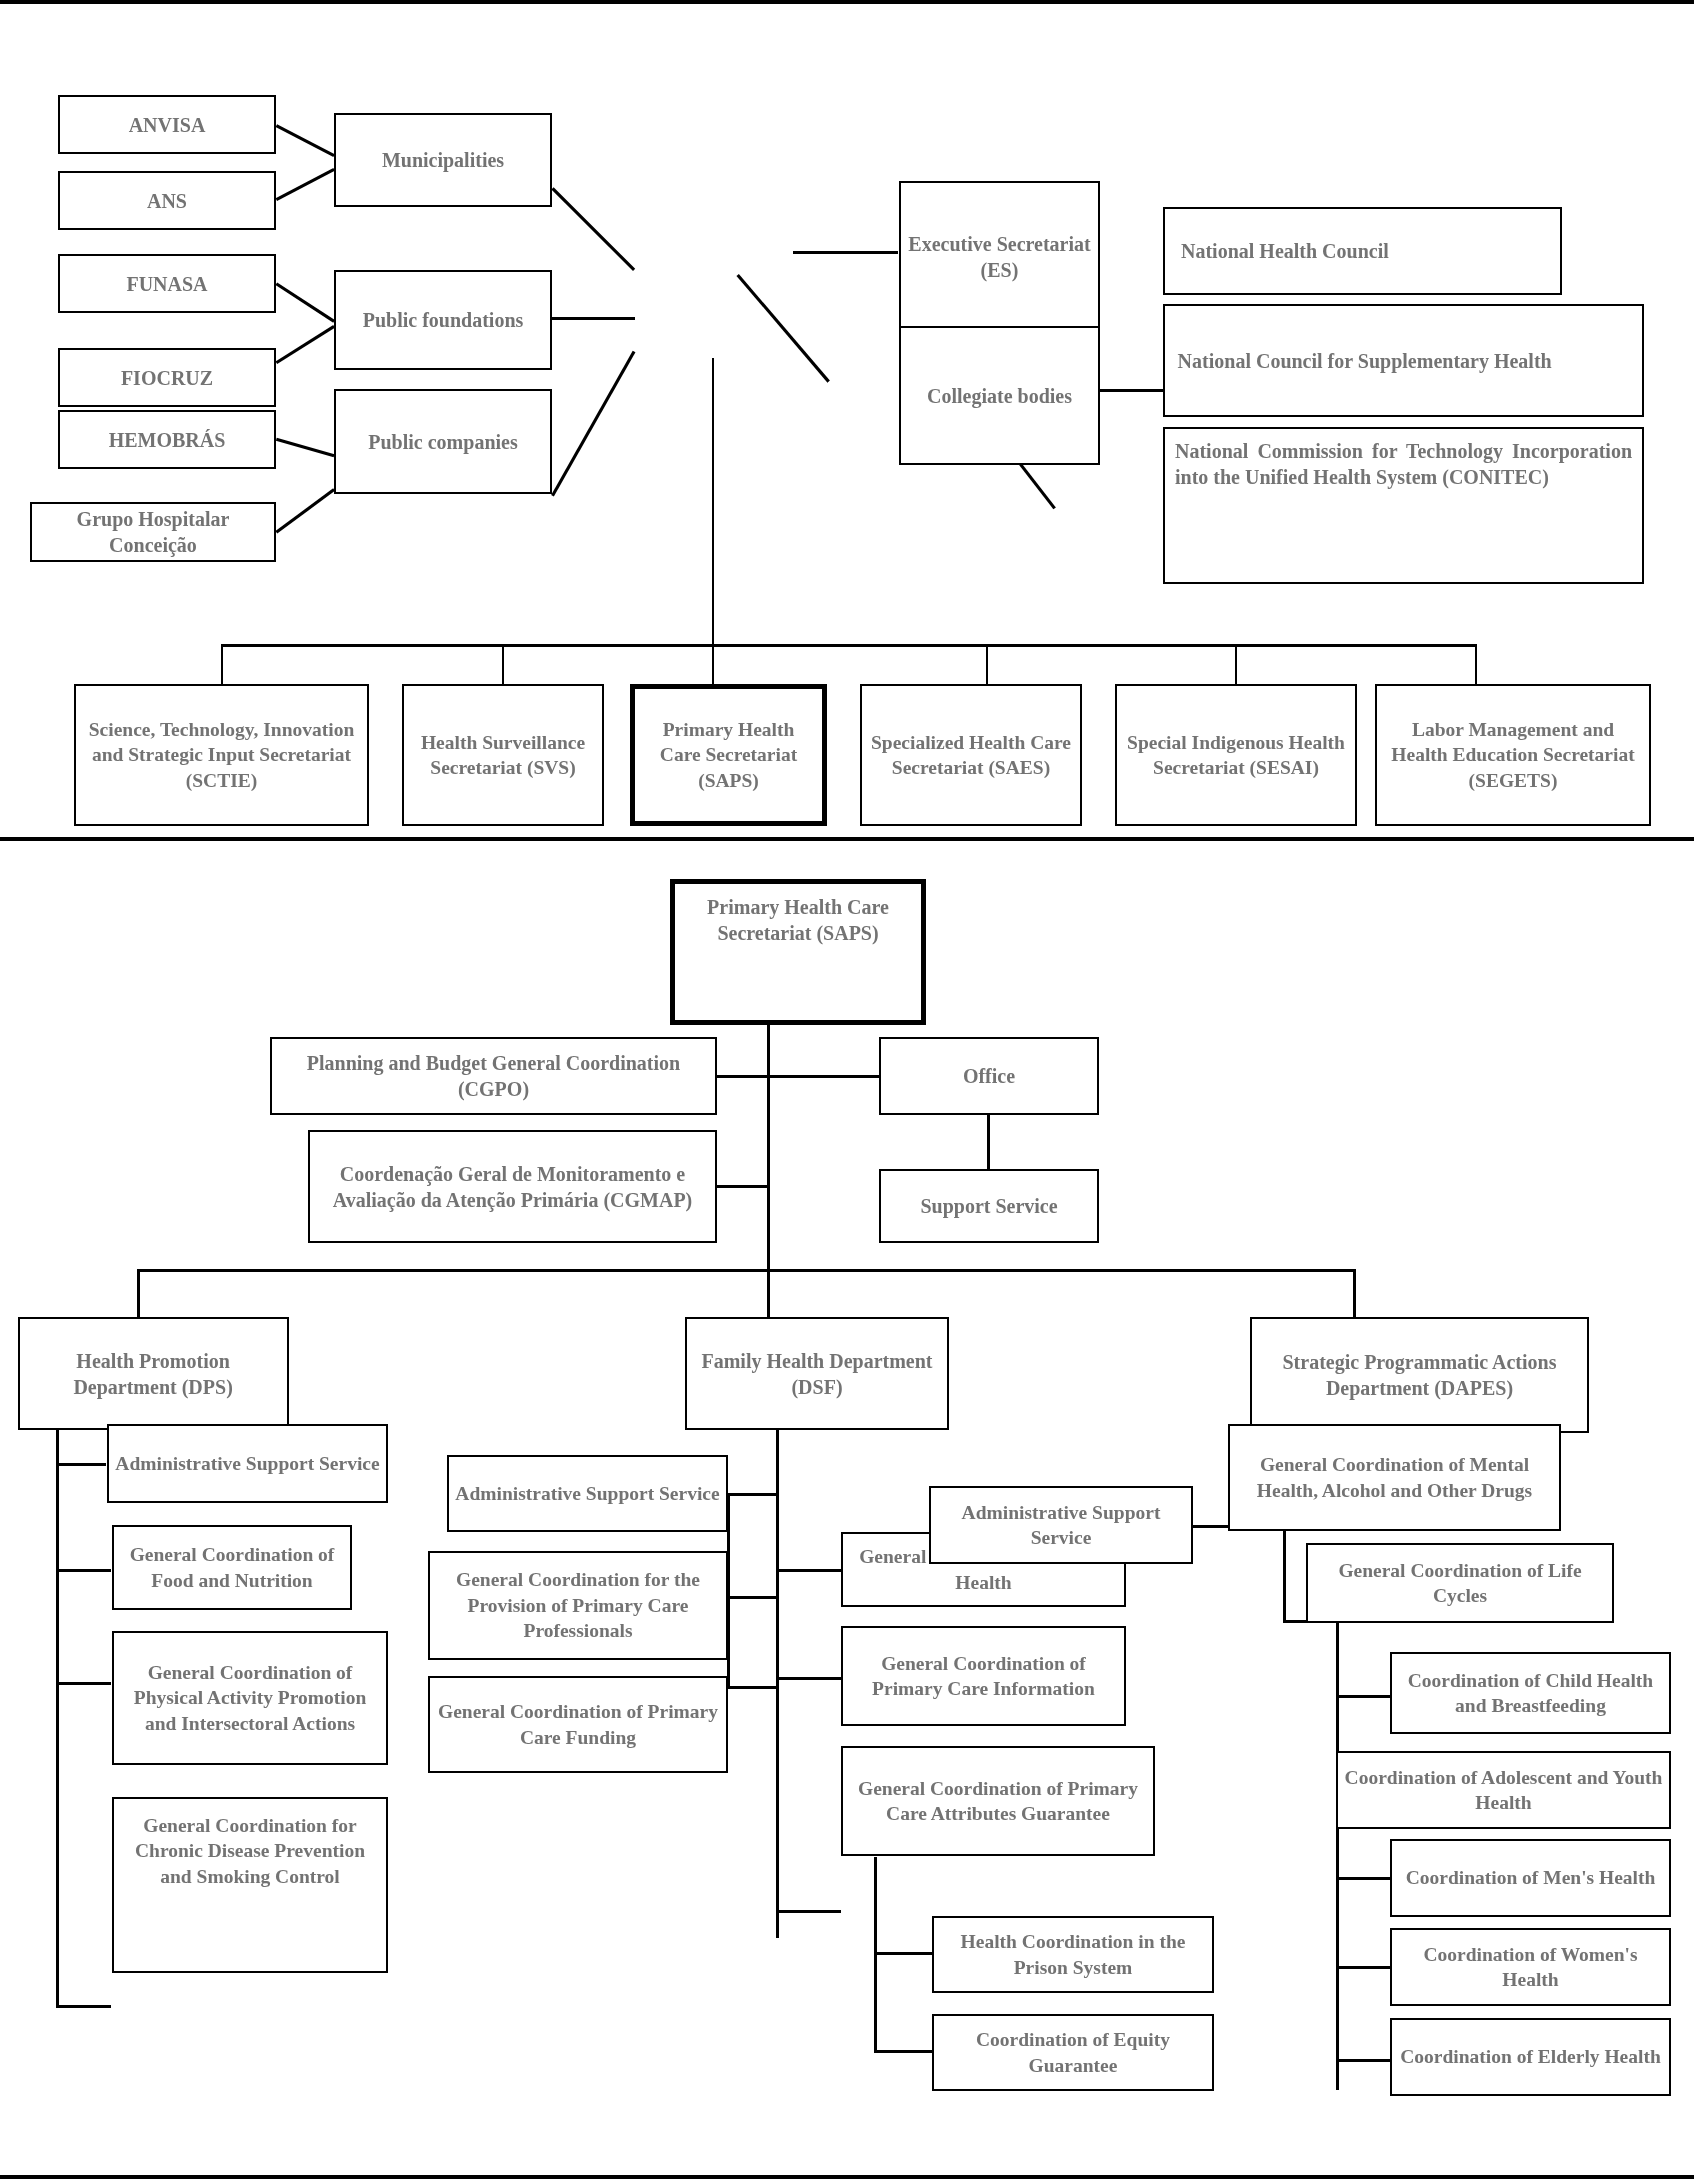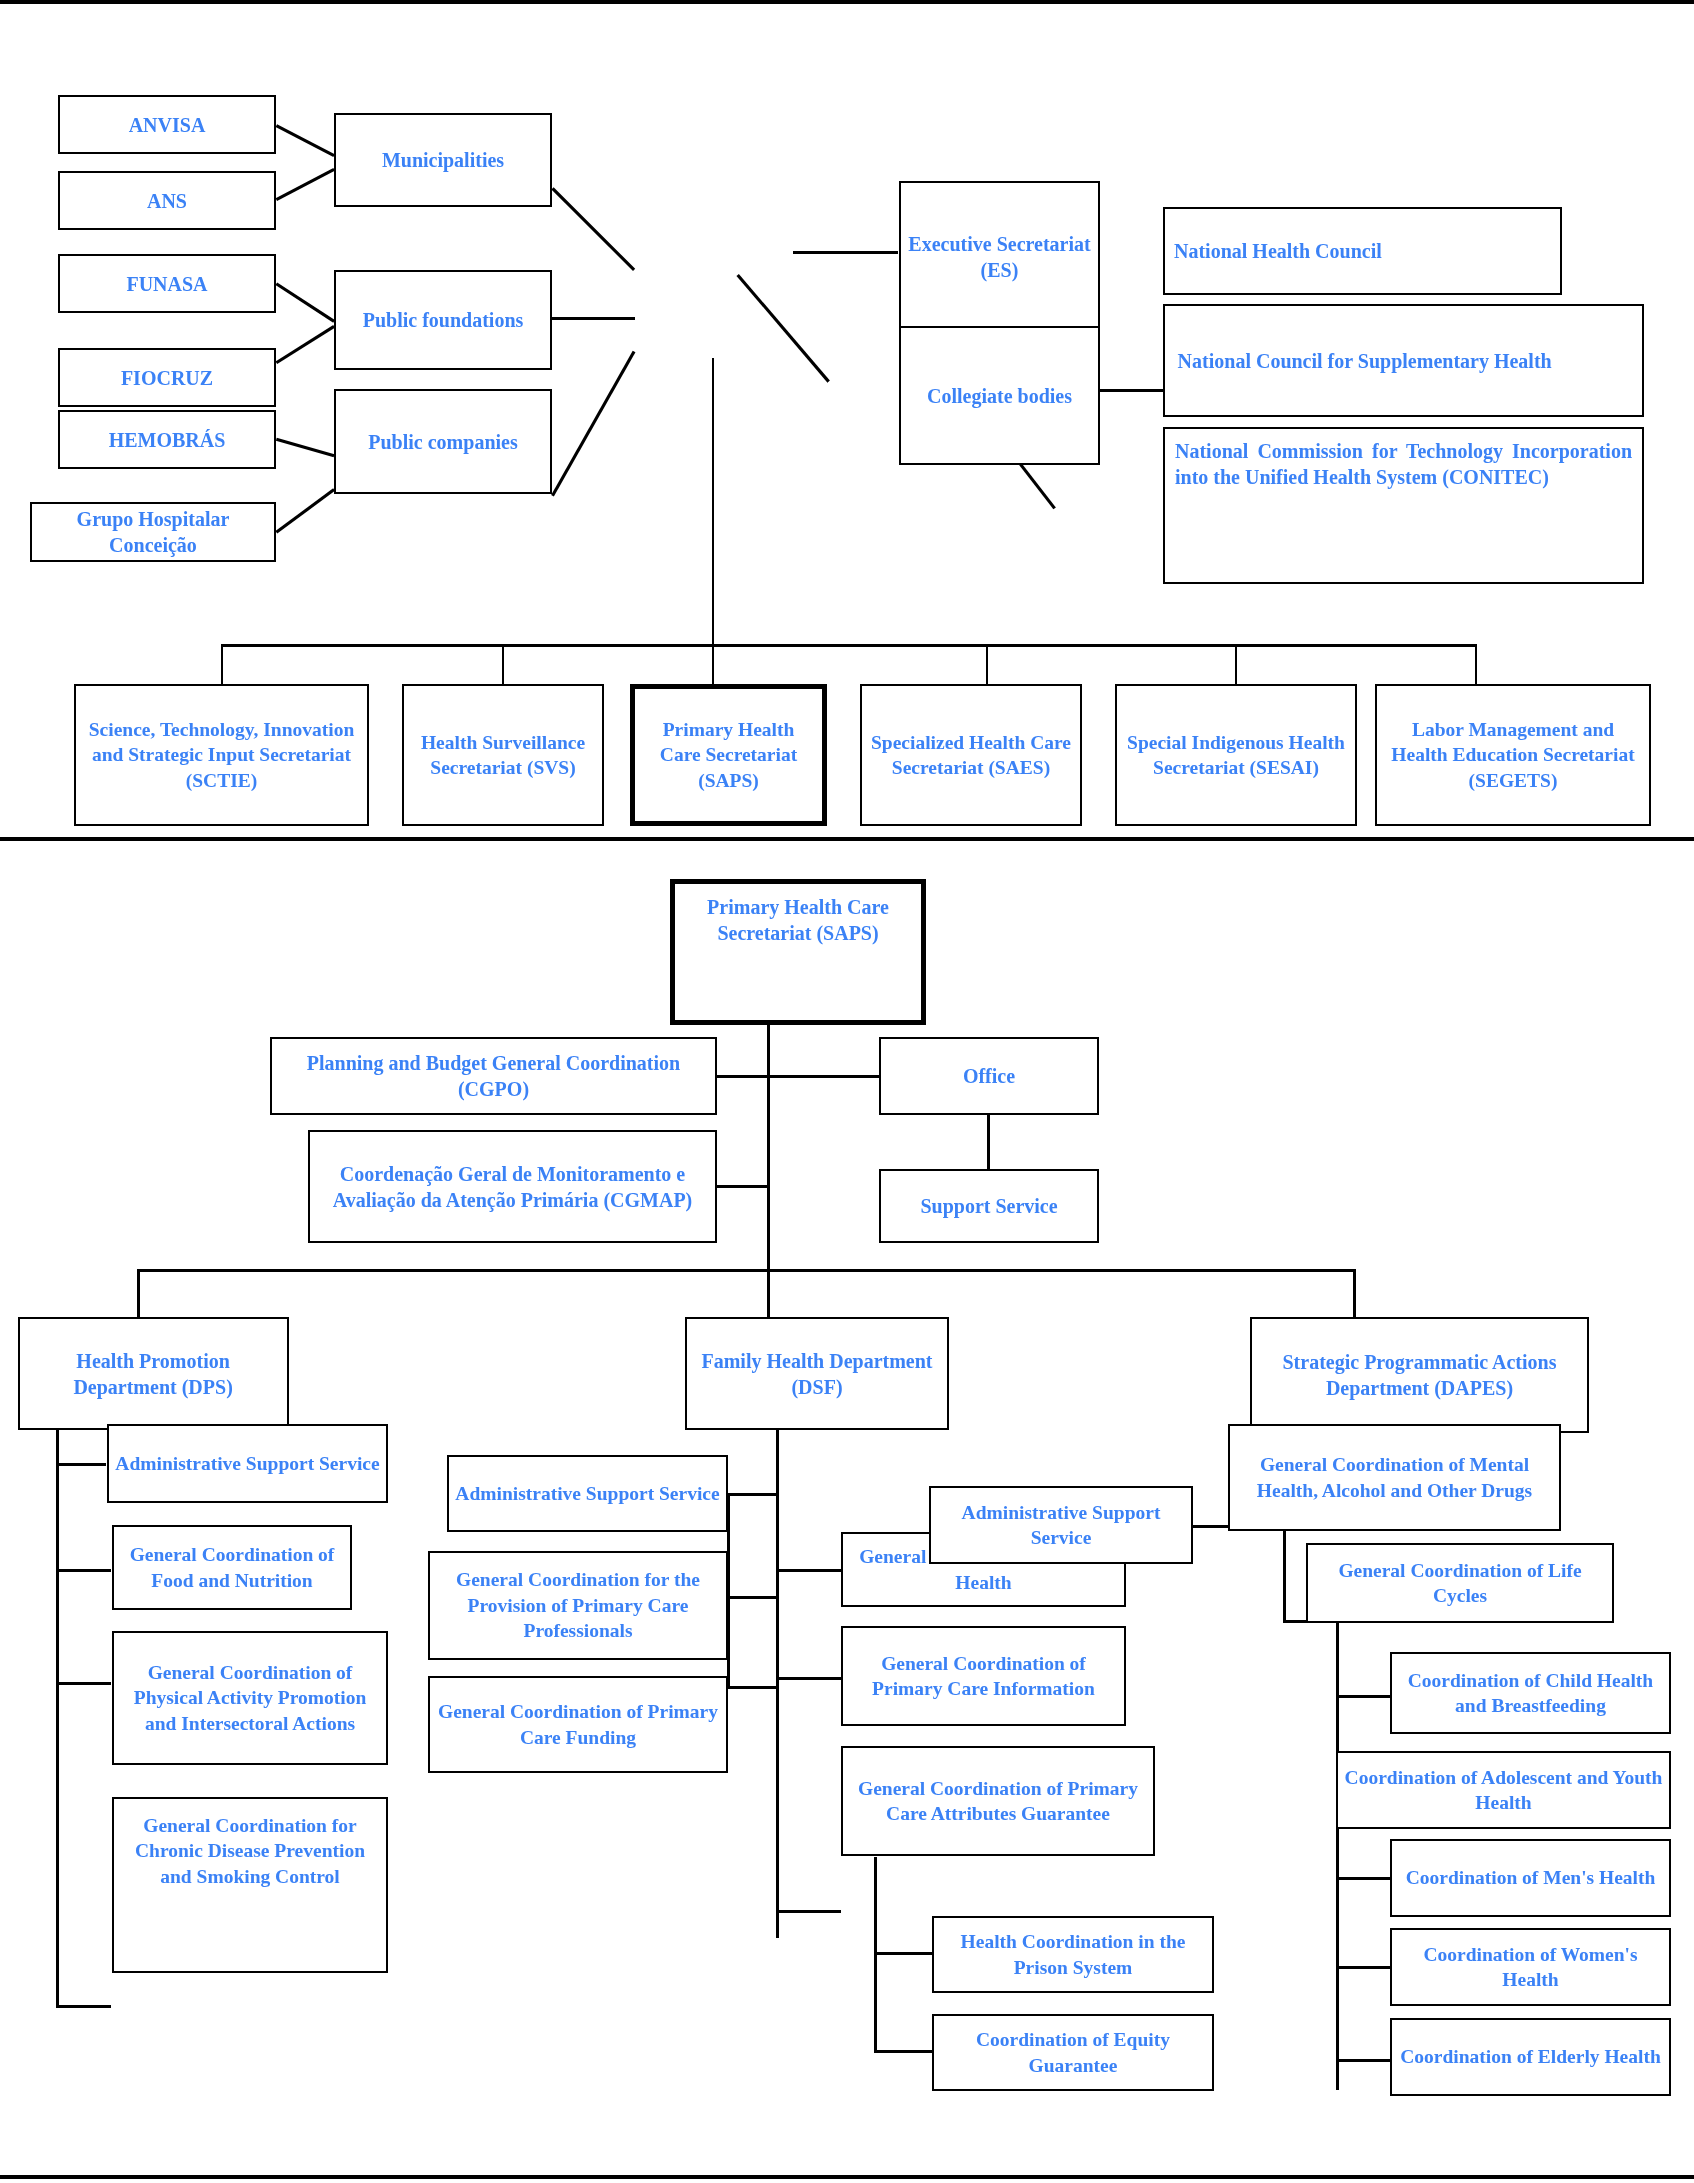--- a/index.html
+++ b/index.html
@@ -16,21 +16,21 @@
   
   .box{
     position:absolute;
     box-sizing:border-box;
     border:2.5px solid #000;
     background:#fff;
     display:flex;
     align-items:center;
     justify-content:center;
     text-align:center;
-    color:#3b82f6;
+    color:#737373;
     font-weight:700;
     line-height:1.30;
     padding:2.5px 5px;
     z-index:5;
   }
   .box.thick{border-width:5.6px;}
   .box.justify{
     display:block;
     text-align:justify;
     text-align-last:left;
@@ -115,21 +115,21 @@
   <div class="box" style="left:899px;top:181px;width:201px;height:151px;font-size:20px;">
     <span class="t">Executive Secretariat (ES)</span>
   </div>
 
   <div class="box" style="left:899px;top:326px;width:201px;height:139px;font-size:20px;">
     <span class="t">Collegiate bodies</span>
   </div>
 
   <div class="ln h" style="left:1100px;top:389px;width:63px;"></div>
 
-  <div class="box" style="left:1163px;top:207px;width:399px;height:88px;font-size:20px;justify-content:flex-end;padding-left:9px;">
+  <div class="box" style="left:1163px;top:207px;width:399px;height:88px;font-size:20px;justify-content:flex-end;padding-left:16px;">
     <span class="t" style="text-align:left;">National Health Council</span>
   </div>
 
   <div class="box" style="left:1163px;top:304px;width:481px;height:113px;font-size:20px;justify-content:flex-start;padding-left:12.6px;">
     <span class="t" style="text-align:left;">National Council for Supplementary Health</span>
   </div>
 
   <div class="box justify" style="left:1163px;top:427px;width:481px;height:157px;font-size:20px;">
     <span class="t">National Commission for Technology Incorporation into the Unified Health System (CONITEC)</span>
   </div>

